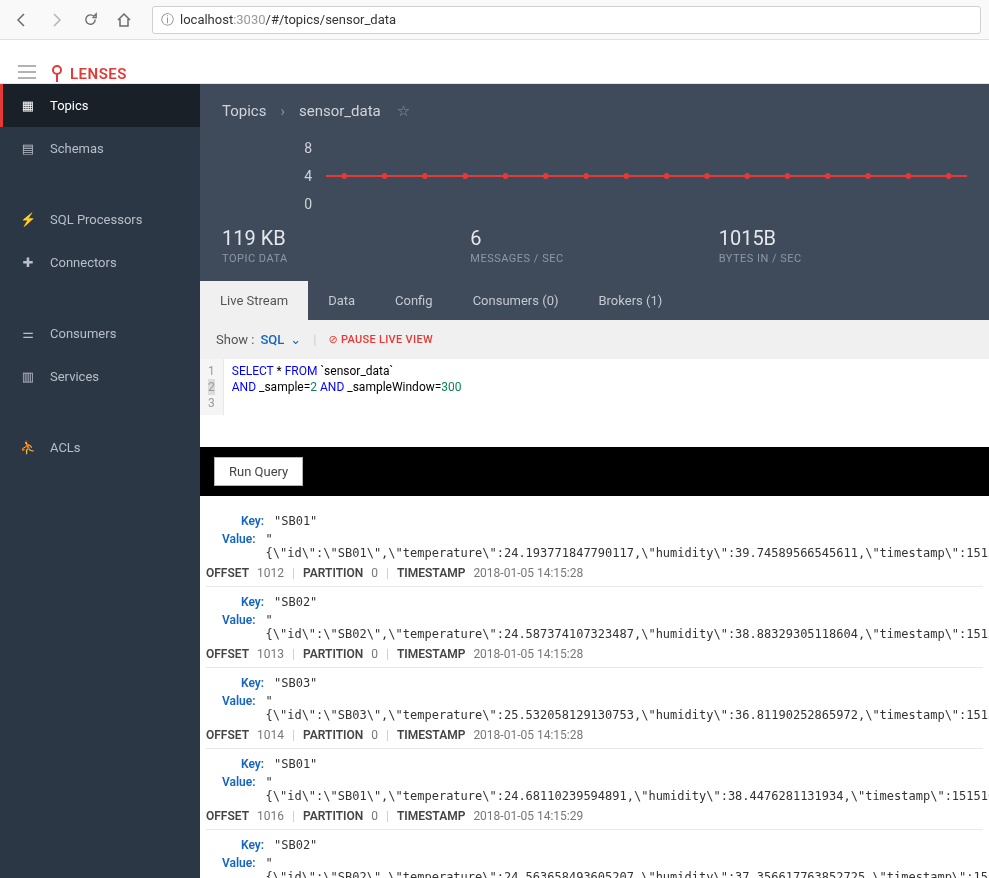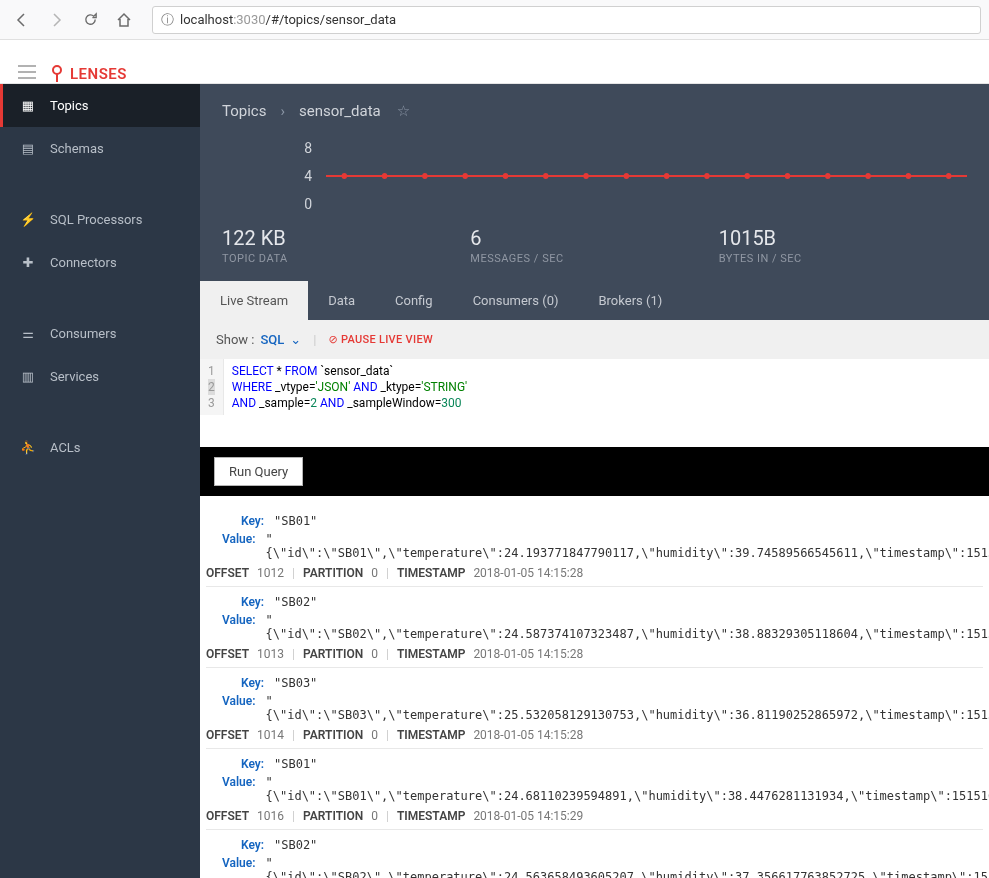--- a/index.html
+++ b/index.html
@@ -175,21 +175,21 @@
                 <circle cx="548" cy="38" r="3"></circle>
                 <circle cx="592" cy="38" r="3"></circle>
                 <circle cx="636" cy="38" r="3"></circle>
                 <circle cx="680" cy="38" r="3"></circle>
               </g>
           </svg>
         </div>
       </div>
       <div class="stats">
         <div class="stat">
-            <div class="stat-val">122 KB</div>
+            <div class="stat-val">119 KB</div>
             <div class="stat-lbl">TOPIC DATA</div>
           </div>
         <div class="stat">
             <div class="stat-val">6</div>
             <div class="stat-lbl">MESSAGES / SEC</div>
           </div>
         <div class="stat">
             <div class="stat-val">1015B</div>
             <div class="stat-lbl">BYTES IN / SEC</div>
           </div>
@@ -213,21 +213,20 @@
     </div>
 
     <div class="editor">
       <div class="gutter">
           <div>1</div>
           <div class="hl">2</div>
           <div>3</div>
         </div>
       <div class="code">
         <div><span class="kw">SELECT</span><span> * </span><span class="kw">FROM</span><span> `sensor_data`</span></div>
-        <div><span class="kw">WHERE</span><span> _vtype=</span><span class="str">'JSON'</span><span class="kw"> AND</span><span> _ktype=</span><span class="str">'STRING'</span></div>
         <div><span class="kw">AND</span><span> _sample=</span><span class="num">2</span><span class="kw"> AND</span><span> _sampleWindow=</span><span class="num">300</span></div>
       </div>
     </div>
     <div class="editor-space"></div>
 
     <div class="query-bar">
       <button class="run-btn">Run Query</button>
     </div>
 
     <div class="results" id="results">

